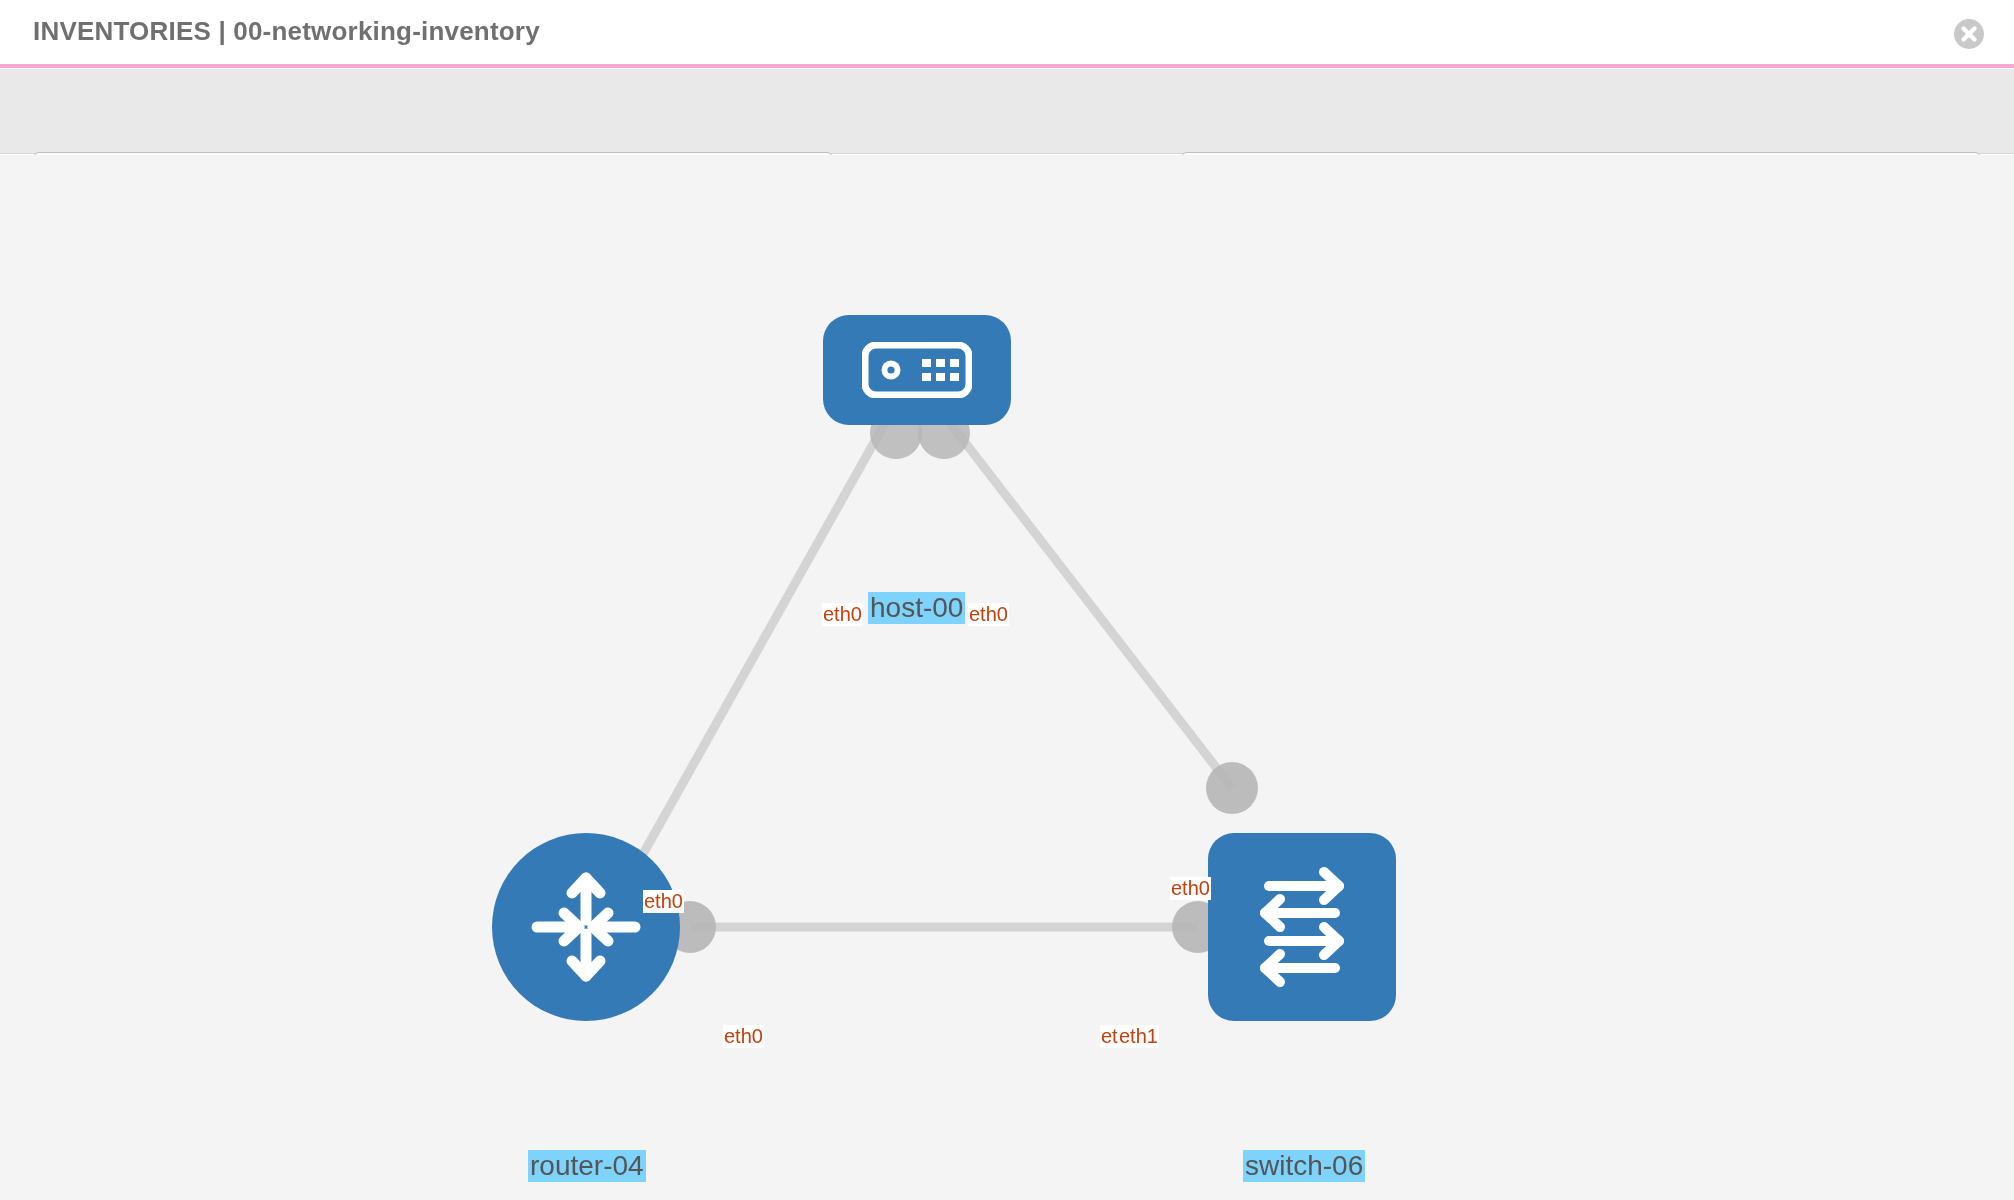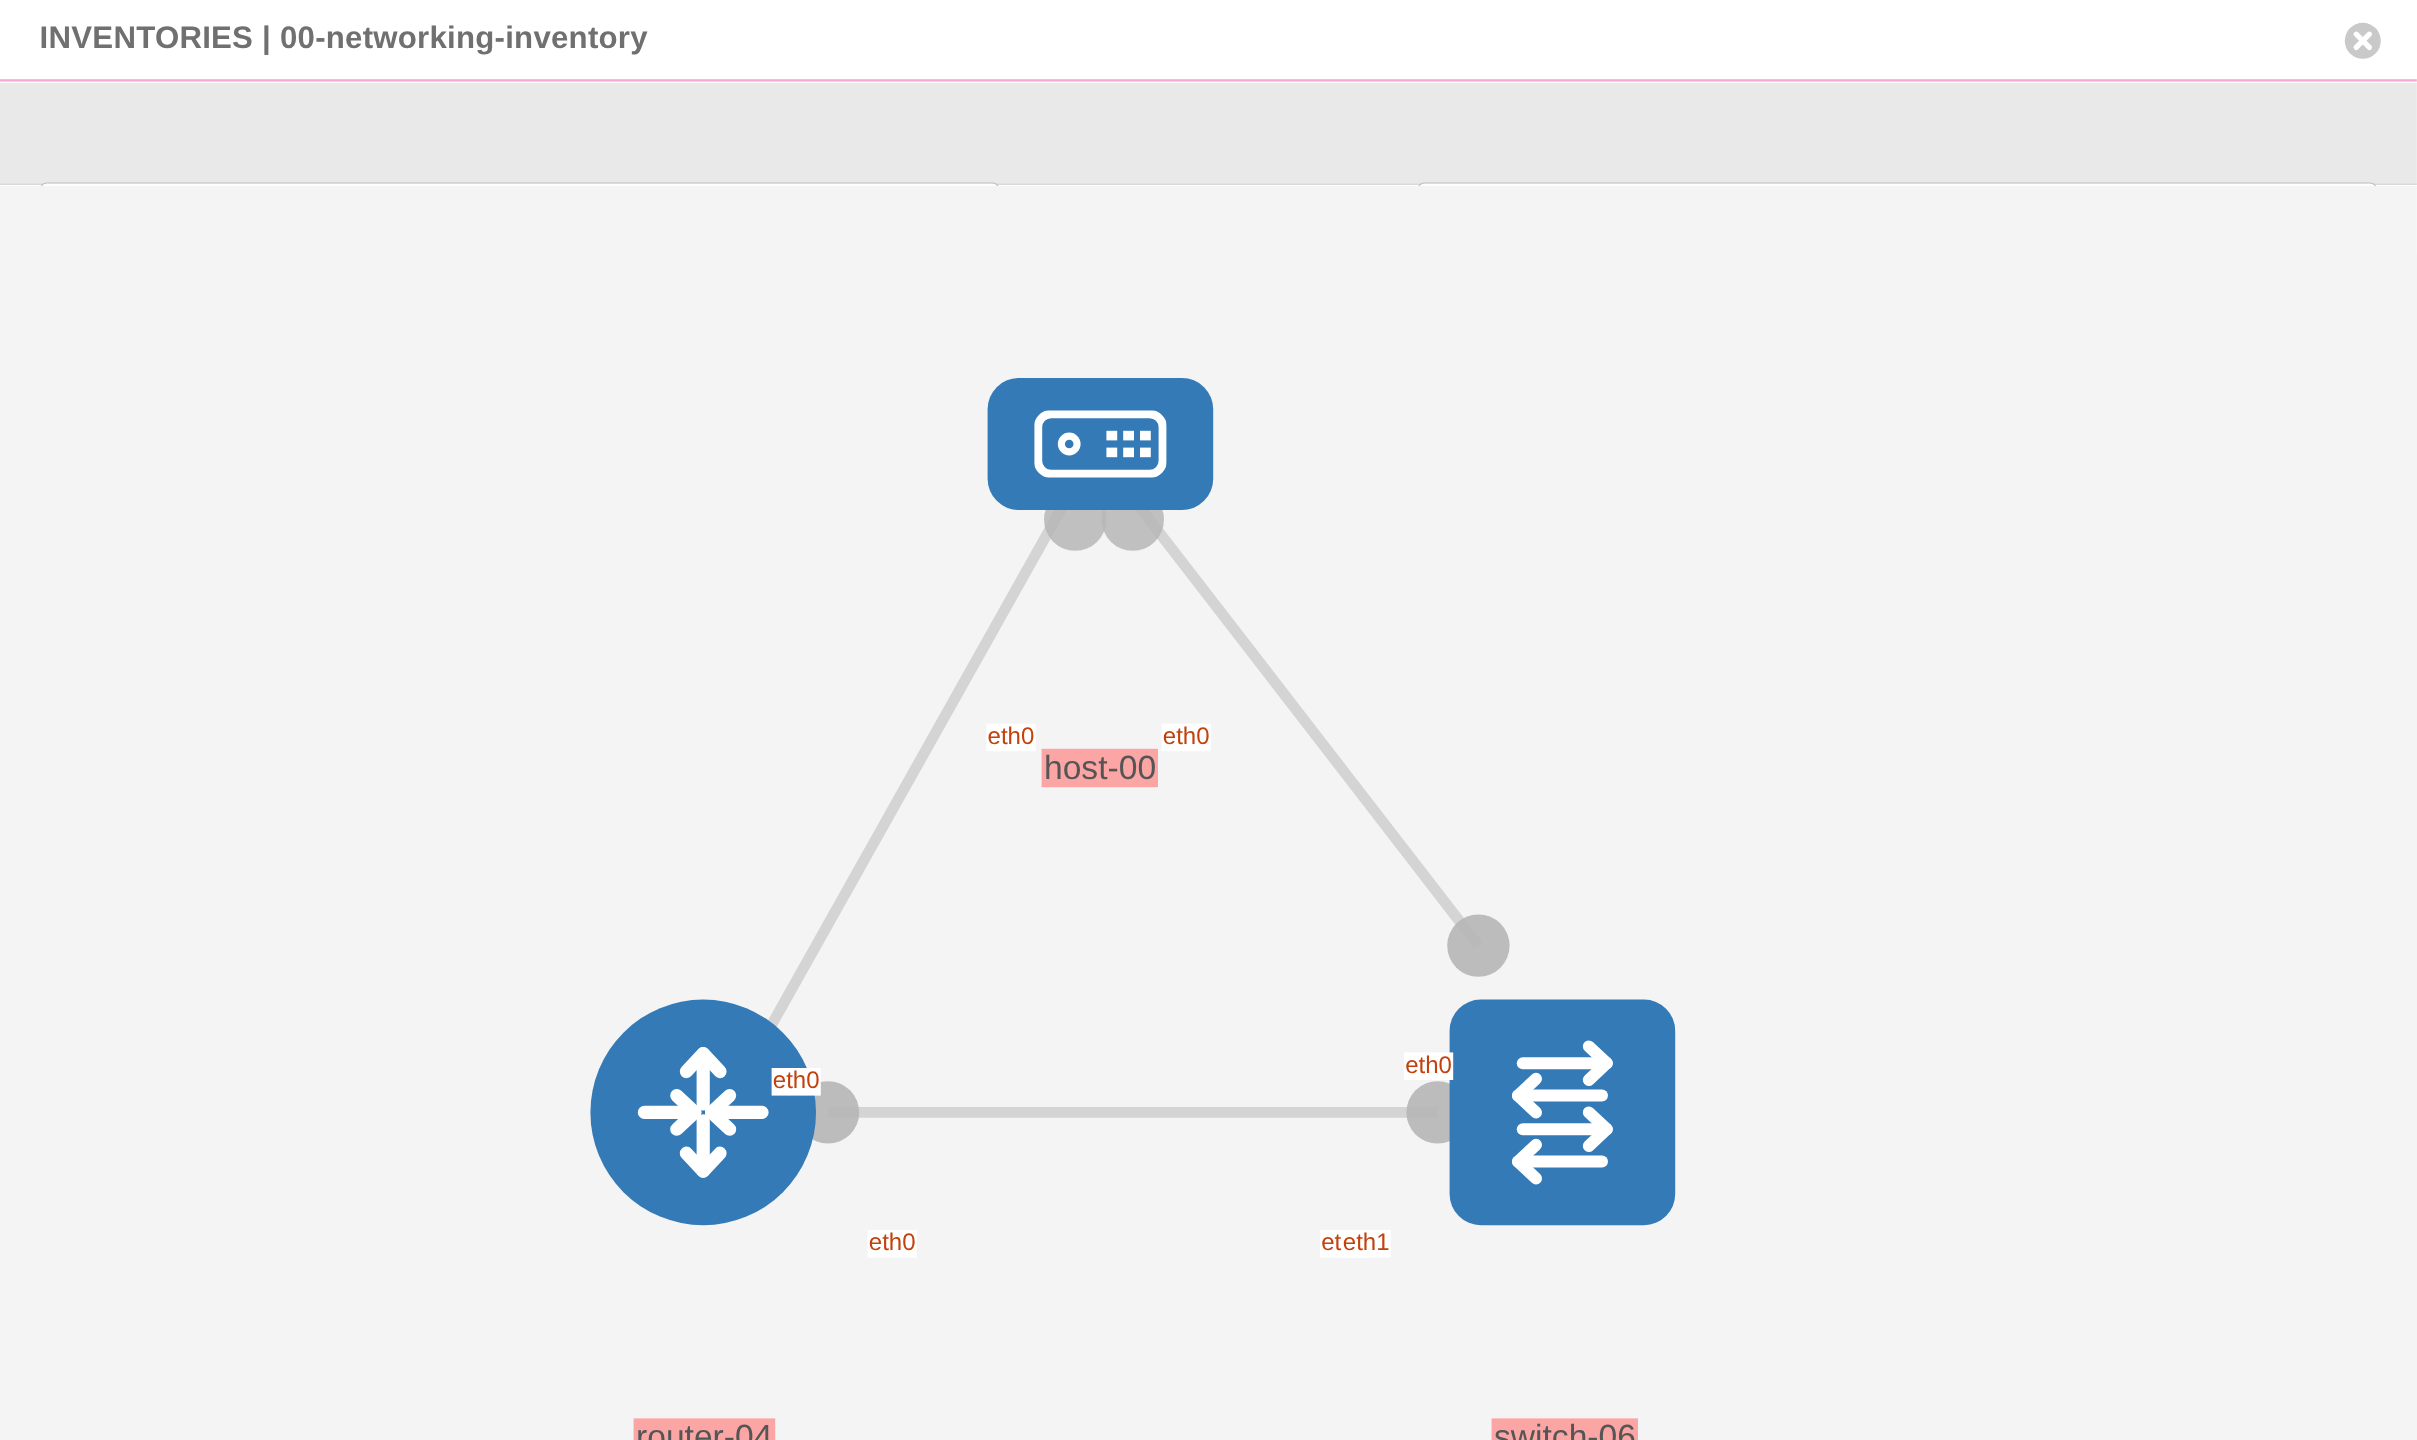--- a/index.html
+++ b/index.html
@@ -8,21 +8,21 @@
     font-family: "Liberation Sans", sans-serif;
     background: #ffffff;
     overflow: hidden;
   }
 
   
   .header {
     position: absolute; left: 0; top: 0;
     width: 2014px; height: 68px;
     background: #ffffff;
-    border-bottom: 2px solid #f9a8d4;
+    border-bottom: 4px solid #f9a8d4;
   }
   .page-title {
     position: absolute; left: 33px; top: 16px;
     font-size: 26px; font-weight: bold;
     color: #707070; letter-spacing: .2px;
     white-space: nowrap;
   }
   .close-btn {
     position: absolute; right: 30px; top: 19px;
     width: 30px; height: 30px; border-radius: 50%;
@@ -97,24 +97,23 @@
   }
   .node .glyph {
     position: absolute; left: 0; top: 0;
     width: 100%; height: 100%;
     display: flex; align-items: center; justify-content: center;
   }
 
   .node-label {
     position: absolute;
     font-size: 28px; color: #555555;
-    background: #fca5a5;
+    background: #7dd3fc;
     white-space: nowrap;
     padding: 0 2px;
-    margin-top: 32px;
   }
   #label-host   { left: 868px; top: 437px; }
   #label-router { left: 528px; top: 995px; }
   #label-switch { left: 1243px; top: 995px; }
 
   .iface-label {
     position: absolute;
     font-size: 20px; color: #c2410c;
     background: #ffffff;
     white-space: nowrap;

